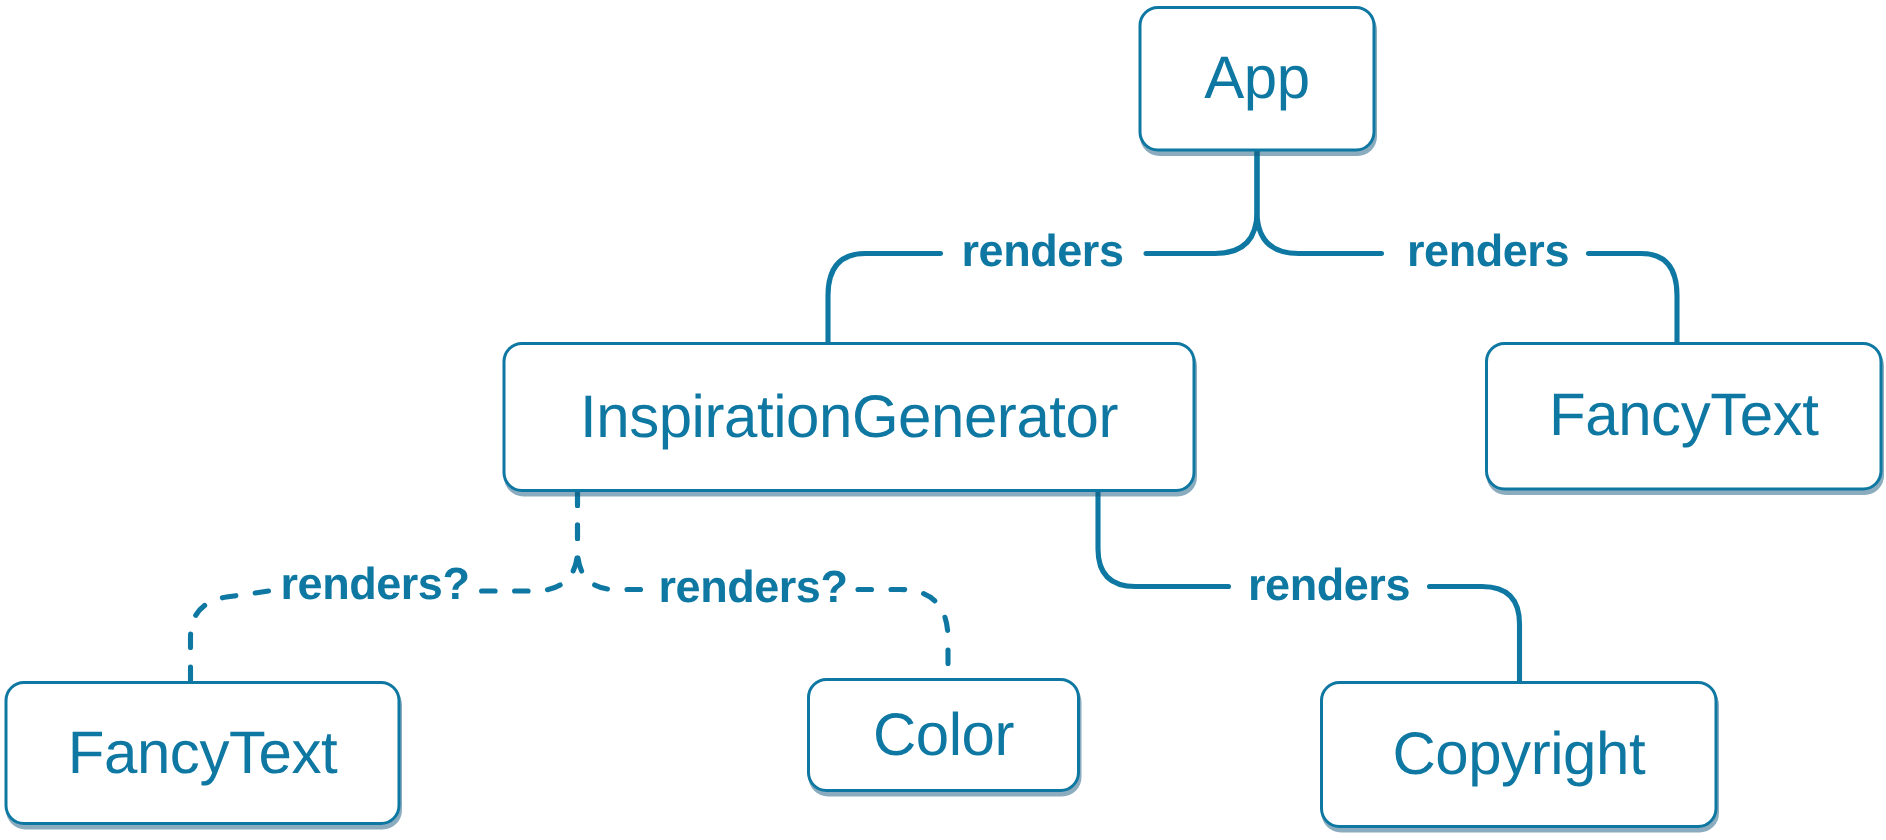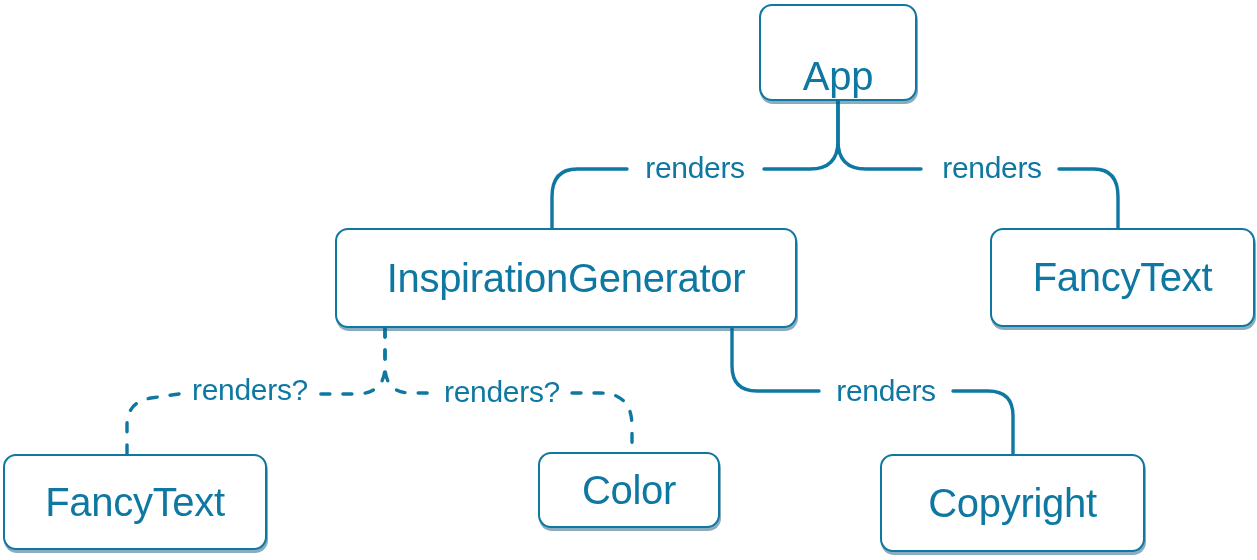--- a/index.html
+++ b/index.html
@@ -31,32 +31,32 @@
     border-radius:13px;
     box-shadow:1px 3px 0 var(--shadow,rgba(23,90,125,0.5));
     display:flex;align-items:center;justify-content:center;
     color:var(--accent,#0e78a2);
     font-size:40px;
     font-weight:500;
     letter-spacing:-0.3px;
     box-sizing:border-box;
     white-space:nowrap;
   }
-  .node-app{left:759px;top:4px;width:158px;height:97px;align-items:flex-end;}
+  .node-app{left:759px;top:4px;width:158px;height:97px;}
   .node-inspiration-generator{left:335px;top:228px;width:462px;height:100px;}
   .node-fancy-text-top{left:990px;top:228px;width:265px;height:99px;}
   .node-fancy-text-bottom{left:3px;top:454px;width:264px;height:96px;}
   .node-color{left:538px;top:452px;width:182px;height:76px;}
   .node-copyright{left:880px;top:454px;width:265px;height:98px;}
   .edge-label{
     position:absolute;
     transform:translate(-50%,-50%);
     color:var(--accent,#0e78a2);
     font-size:30px;
-    font-weight:400;
+    font-weight:700;
     letter-spacing:-0.3px;
     white-space:nowrap;
   }
   .lbl-app-left{left:695px;top:168px;}
   .lbl-app-right{left:992px;top:168px;}
   .lbl-ig-fancy{left:250px;top:390px;}
   .lbl-ig-color{left:502px;top:392px;}
   .lbl-ig-copyright{left:886px;top:391px;}
 </style>
 </head>

